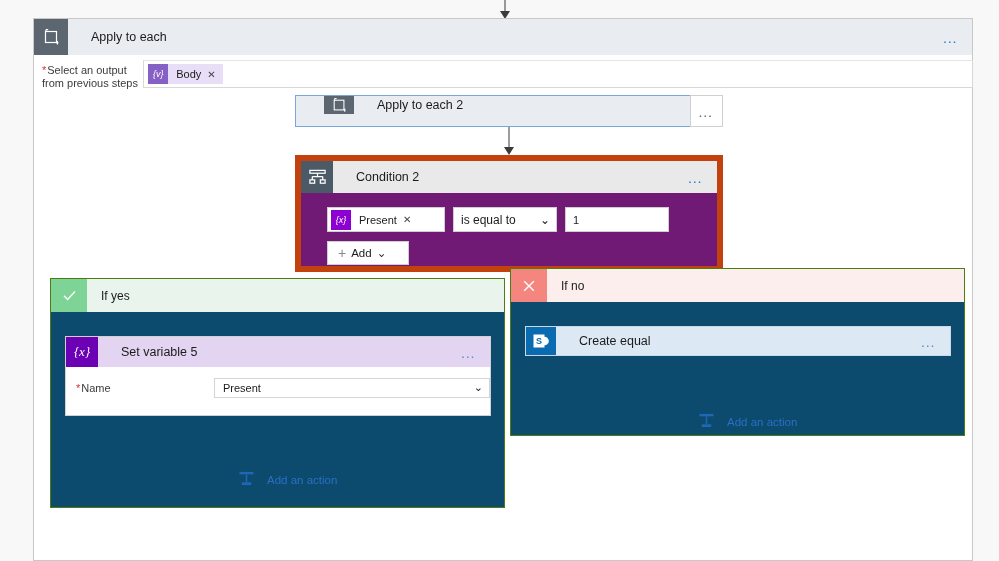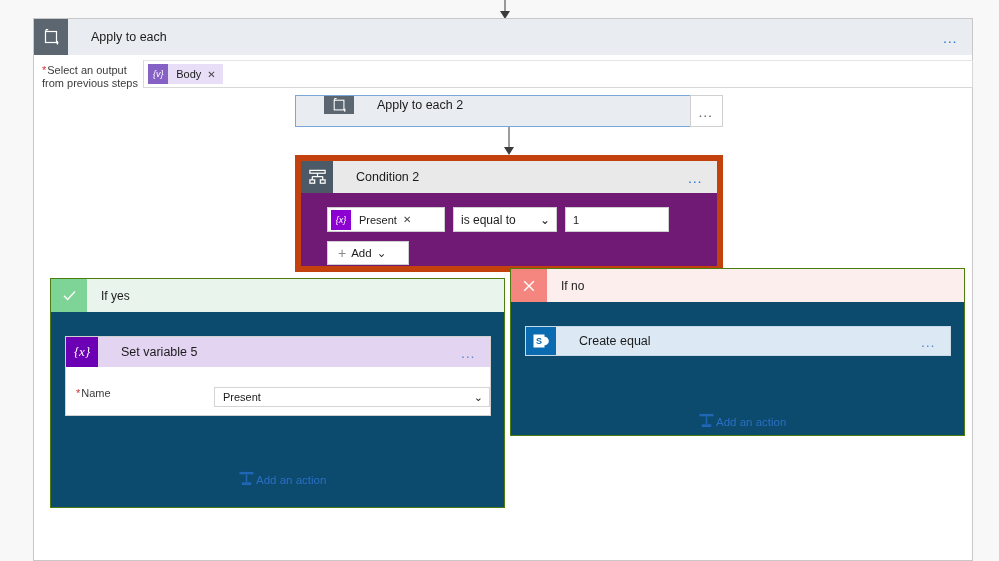--- a/index.html
+++ b/index.html
@@ -251,24 +251,24 @@
     width: 426px; height: 80px;
     background: #ffffff;
     border: 1px solid #d0d0d0;
     box-sizing: border-box;
   }
   #setvar-card .card-header { height: 30px; background: #e3d4f2; }
   #setvar-card .hdr-icon { width: 32px; min-width: 32px; background: #6b00b5; }
   #setvar-card .hdr-dots { color: #5b8fd0; }
 
   .param-row {
-    display: flex; align-items: flex-start;
+    display: flex; align-items: center;
     padding-left: 10px;
     height: 25px;
-    margin-top: 20px;
+    margin-top: 8px;
     gap: 48px;
   }
   .param-label {
     width: 100px;
     font-size: 11px;
     color: #3b3b3b;
   }
   .param-input {
     width: 305px; height: 20px;
     border: 1px solid #d4d4d4;
@@ -291,21 +291,21 @@
     box-sizing: border-box;
   }
   #createitem-card .card-header { height: 28px; background: #dce9f5; }
   #createitem-card .hdr-icon { width: 30px; min-width: 30px; background: #0b6bb0; }
   #createitem-card .hdr-dots { color: #5b8fd0; }
 
   
   .add-action {
     position: absolute;
     display: flex; align-items: center;
-    gap: 1px;
+    gap: 12px;
     font-size: 11.5px;
     color: #2a6fc4;
     cursor: pointer;
   }
   #add-action-yes { left: 238px; top: 470px; }
   #add-action-no  { left: 698px; top: 412px; }
 
   .chev { display: inline-block; }
 </style>
 </head>

